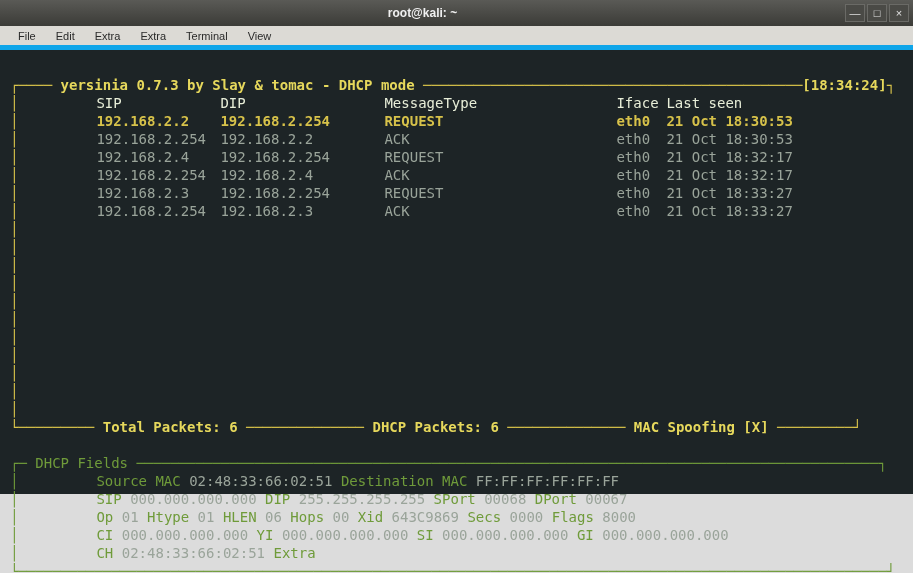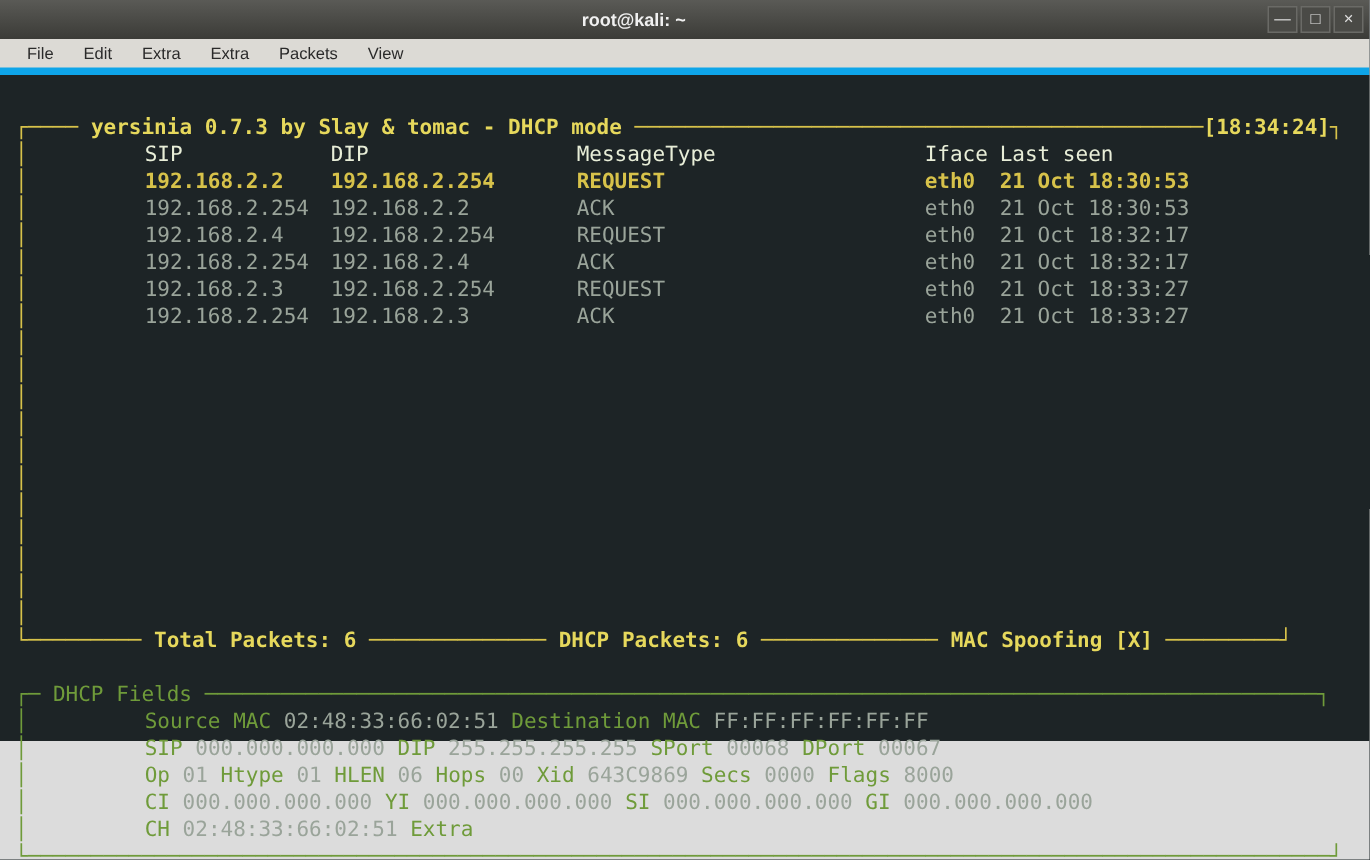--- a/index.html
+++ b/index.html
@@ -95,21 +95,21 @@
     <div class="win-btn">□</div>
     <div class="win-btn">×</div>
   </div>
 </div>
 
 <div class="menubar">
   <span class="menu-item">File</span>
   <span class="menu-item">Edit</span>
   <span class="menu-item">Extra</span>
   <span class="menu-item">Extra</span>
-  <span class="menu-item">Packets</span>
+  <span class="menu-item">Terminal</span>
   <span class="menu-item">View</span>
 </div>
 
 <div class="terminal">
 <div id="term-content"><span class="box-line">┌────</span><span class="yellow-bold"> yersinia 0.7.3 by Slay &amp; tomac - DHCP mode </span><span class="box-line">─────────────────────────────────────────────</span><span class="yellow-bold">[18:34:24]</span><span class="box-line">┐</span>
 <span class="box-line">│</span><span class="c-lead"></span><span class="c-sip bright">SIP</span><span class="c-dip bright">DIP</span><span class="c-msg bright">MessageType</span><span class="c-if bright">Iface</span><span class="c-ls bright">Last seen</span>
 <span class="box-line">│</span><span class="c-lead"></span><span class="c-sip sel">192.168.2.2</span><span class="c-dip sel">192.168.2.254</span><span class="c-msg sel">REQUEST</span><span class="c-if sel">eth0</span><span class="c-ls sel">21 Oct 18:30:53</span>
 <span class="box-line">│</span><span class="c-lead"></span><span class="c-sip gray">192.168.2.254</span><span class="c-dip gray">192.168.2.2</span><span class="c-msg gray">ACK</span><span class="c-if gray">eth0</span><span class="c-ls gray">21 Oct 18:30:53</span>
 <span class="box-line">│</span><span class="c-lead"></span><span class="c-sip gray">192.168.2.4</span><span class="c-dip gray">192.168.2.254</span><span class="c-msg gray">REQUEST</span><span class="c-if gray">eth0</span><span class="c-ls gray">21 Oct 18:32:17</span>
 <span class="box-line">│</span><span class="c-lead"></span><span class="c-sip gray">192.168.2.254</span><span class="c-dip gray">192.168.2.4</span><span class="c-msg gray">ACK</span><span class="c-if gray">eth0</span><span class="c-ls gray">21 Oct 18:32:17</span>

